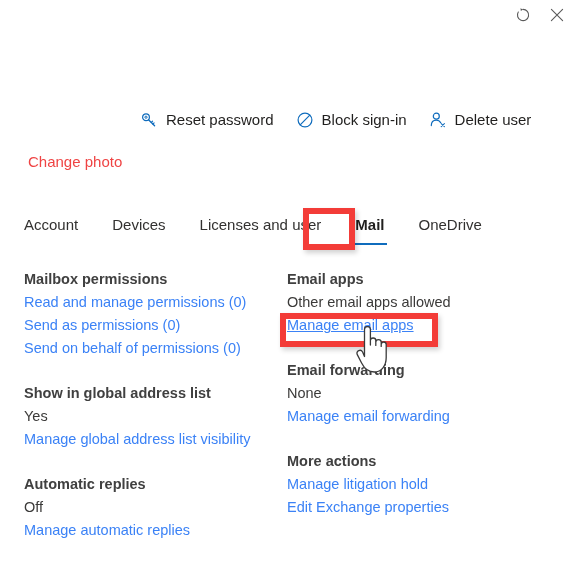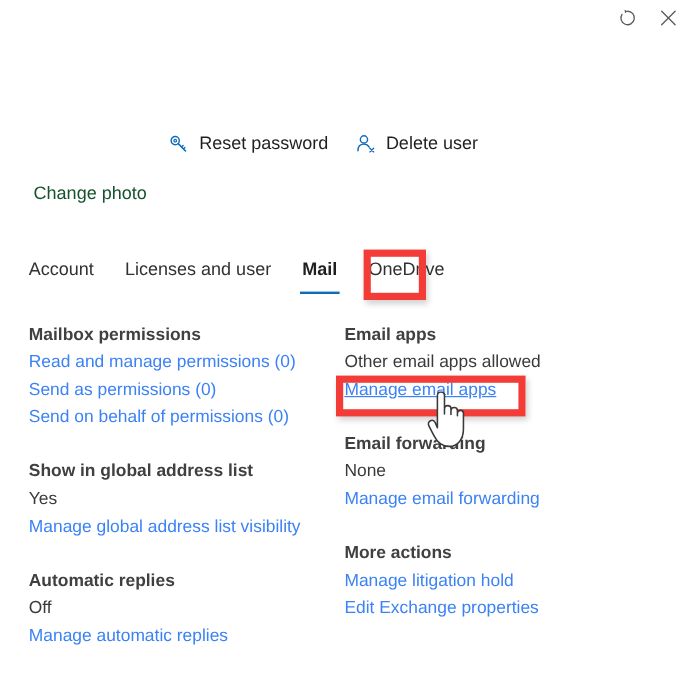--- a/index.html
+++ b/index.html
@@ -72,33 +72,33 @@
     white-space: nowrap;
     line-height: 18px;
   }
 
   
   .change-photo {
     position: absolute;
     top: 153px;
     left: 28px;
     font-size: 15px;
-    color: #14532d;
+    color: #ef4444;
     cursor: pointer;
     line-height: 18px;
   }
 
   
   .tabs {
     position: absolute;
     top: 215px;
     left: 24px;
     display: flex;
     align-items: flex-end;
-    gap: 0px;
+    gap: 8px;
   }
   .tab {
     font-size: 15px;
     color: #323130;
     padding: 0 13px 11px 13px;
     cursor: pointer;
     position: relative;
     white-space: nowrap;
     line-height: 19px;
   }
@@ -198,38 +198,48 @@
         <svg width="18" height="18" viewBox="0 0 18 18">
           <circle cx="6.0" cy="6.2" r="3.4" fill="none" stroke="#0f6cbd" stroke-width="1.2"></circle>
           <circle cx="6.0" cy="6.2" r="1.1" fill="none" stroke="#0f6cbd" stroke-width="1.0"></circle>
           <path d="M8.5 8.7 L14.6 14.8" stroke="#0f6cbd" stroke-width="1.3" stroke-linecap="round"></path>
           <path d="M11.3 11.5 L12.6 10.2 M12.9 13.1 L14.1 11.9" stroke="#0f6cbd" stroke-width="1.1" stroke-linecap="round"></path>
         </svg>
       </span>
       <span class="cmd-label">Reset password</span>
     </div>
 
+    <div class="cmd-item">
+      <span class="cmd-icon">
+        <svg width="18" height="18" viewBox="0 0 18 18">
+          <circle cx="9" cy="9" r="6.9" fill="none" stroke="#0f6cbd" stroke-width="1.2"></circle>
+          <path d="M4.2 13.8 L13.8 4.2" stroke="#0f6cbd" stroke-width="1.2" stroke-linecap="round"></path>
+        </svg>
+      </span>
+      <span class="cmd-label">Block sign-in</span>
+    </div>
 
     <div class="cmd-item">
       <span class="cmd-icon">
         <svg width="18" height="18" viewBox="0 0 18 18">
           <circle cx="7.3" cy="5.2" r="3.0" fill="none" stroke="#0f6cbd" stroke-width="1.2"></circle>
           <path d="M2.3 14.6 C2.3 10.9 4.6 9.1 7.3 9.1 C9.2 9.1 10.8 10.0 11.7 11.6" fill="none" stroke="#0f6cbd" stroke-width="1.2" stroke-linecap="round"></path>
           <path d="M12.2 12.6 L15.4 15.6 M15.4 12.6 L12.2 15.6" stroke="#0f6cbd" stroke-width="1.1" stroke-linecap="round"></path>
         </svg>
       </span>
       <span class="cmd-label">Delete user</span>
     </div>
 
   </div>
 
   <div class="change-photo">Change photo</div>
 
   <div class="tabs">
     <div class="tab">Account</div>
+    <div class="tab">Devices</div>
     <div class="tab">Licenses and user</div>
     <div class="tab selected">Mail</div>
     <div class="tab">OneDrive</div>
   </div>
 
   <div class="col col-left">
 
     <div class="group">
       <div class="grp-title row">Mailbox permissions</div>
       <div class="row"><span class="grp-link">Read and manage permissions (0)</span></div>

